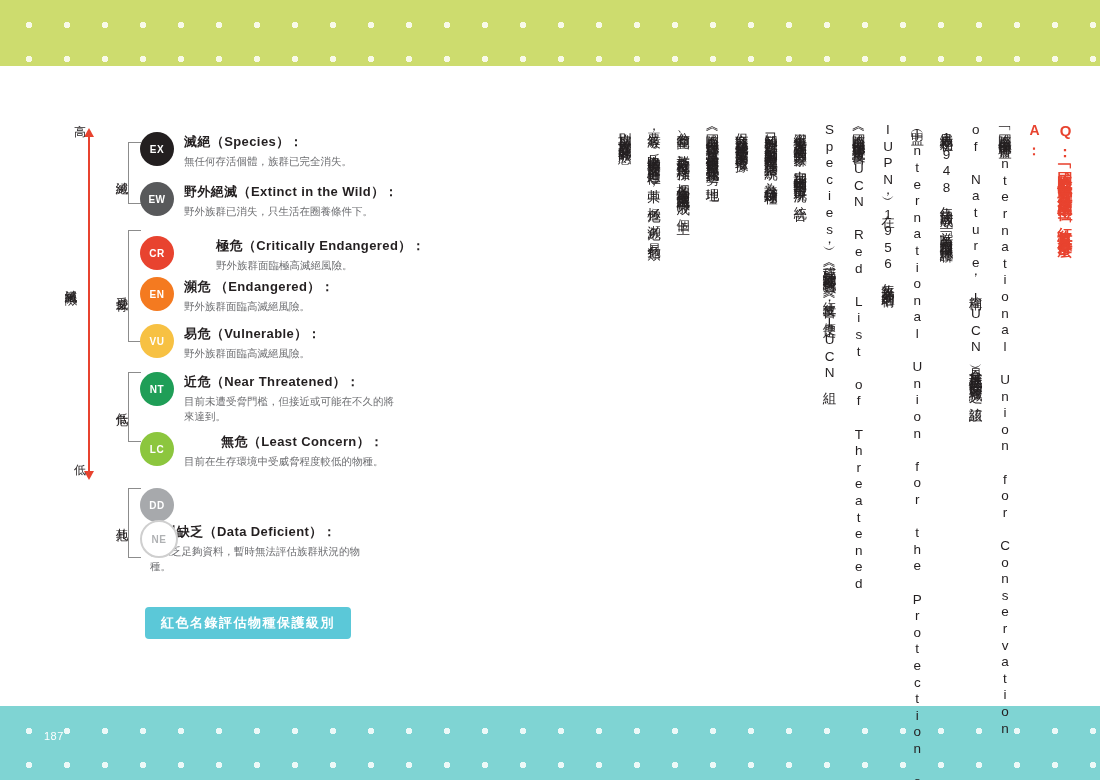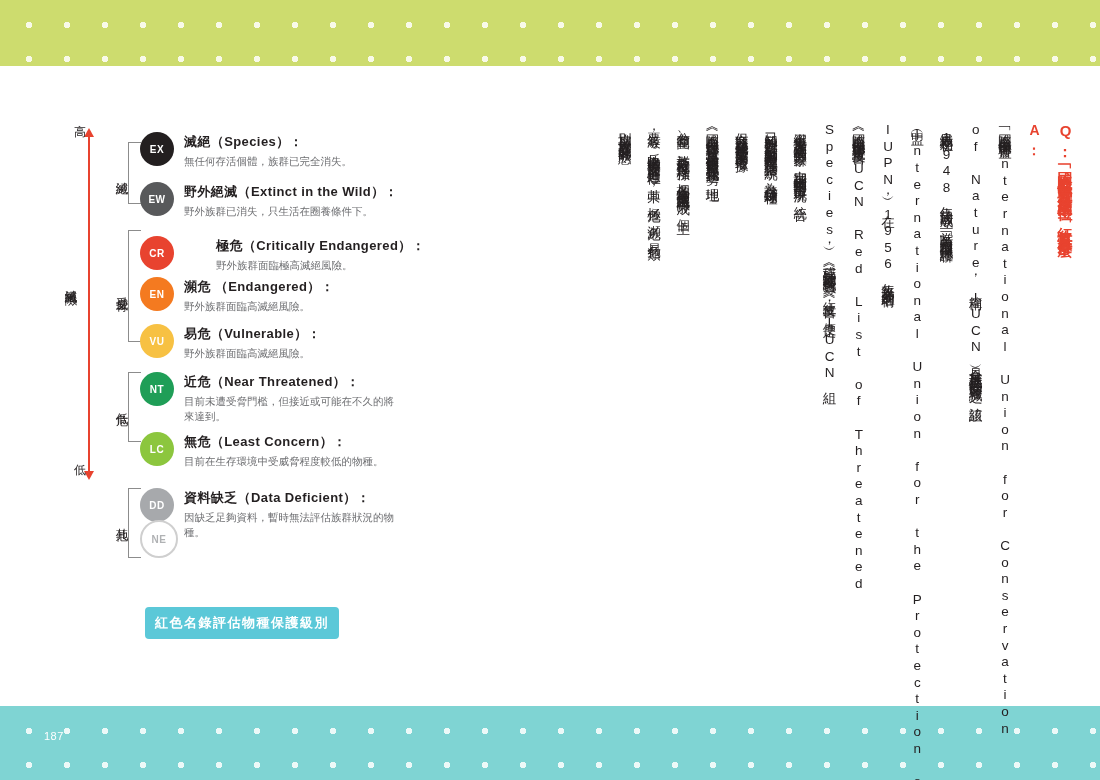--- a/index.html
+++ b/index.html
@@ -203,21 +203,21 @@
 
   .caption {
     position: absolute;
     left: 85px;
     top: 487px;
     background: #5bc8d8;
     color: #ffffff;
     font-size: 13px;
     font-weight: bold;
     letter-spacing: 1.5px;
-    padding: 7px 10px;
+    padding: 7px 16px;
     border-radius: 4px;
     white-space: nowrap;
   }
 </style>
 </head>
 <body>
 
 <div class="band band-top">
   <div class="dots"></div>
 </div>
@@ -304,29 +304,29 @@
   </div>
 
   <div class="entry" style="top:252px;">
     <div class="badge" style="background:#1f9e57">NT</div>
     <div class="entry-text">
       <div class="entry-title">近危（Near Threatened）：</div>
       <div class="entry-desc">目前未遭受脅門檻，但接近或可能在不久的將來達到。</div>
     </div>
   </div>
 
-  <div class="entry" style="top:312px;">
+  <div class="entry" style="top:312px;text-align:right;">
     <div class="badge" style="background:#8cc63e">LC</div>
     <div class="entry-text">
       <div class="entry-title">無危（Least Concern）：</div>
       <div class="entry-desc">目前在生存環境中受威脅程度較低的物種。</div>
     </div>
   </div>
 
-  <div class="entry" style="top:368px;">
+  <div class="entry" style="top:368px;flex-direction:column;">
     <div class="badge" style="background:#a7a9ac">DD</div>
     <div class="entry-text">
       <div class="entry-title">資料缺乏（Data Deficient）：</div>
       <div class="entry-desc">因缺乏足夠資料，暫時無法評估族群狀況的物種。</div>
     </div>
   </div>
 
   <div class="entry" style="top:400px;">
     <div class="badge outline" style="color:#b0b2b4">NE</div>
   </div>

